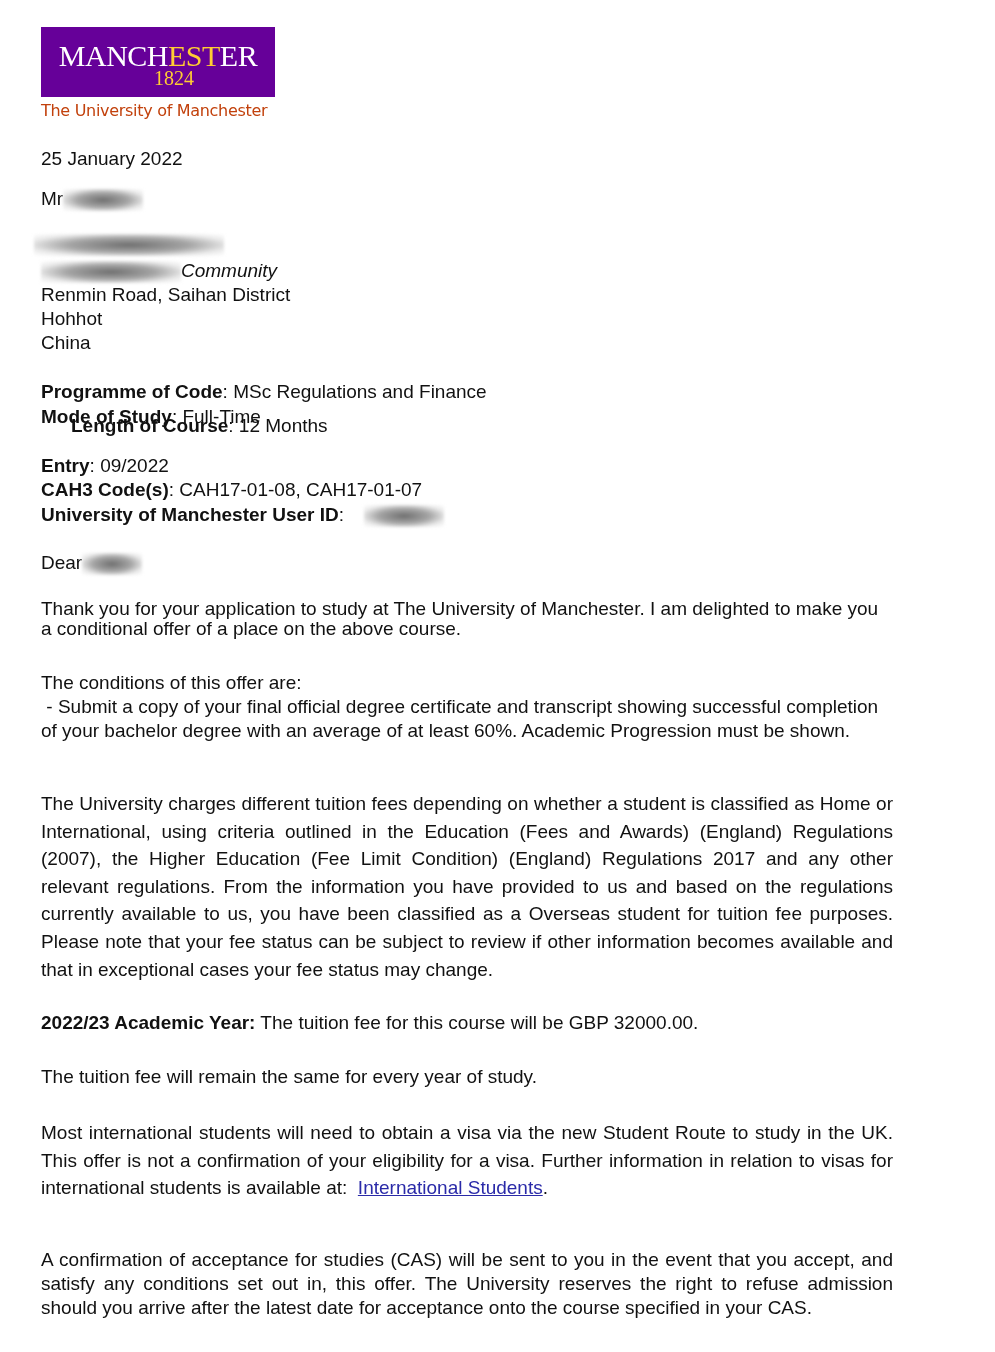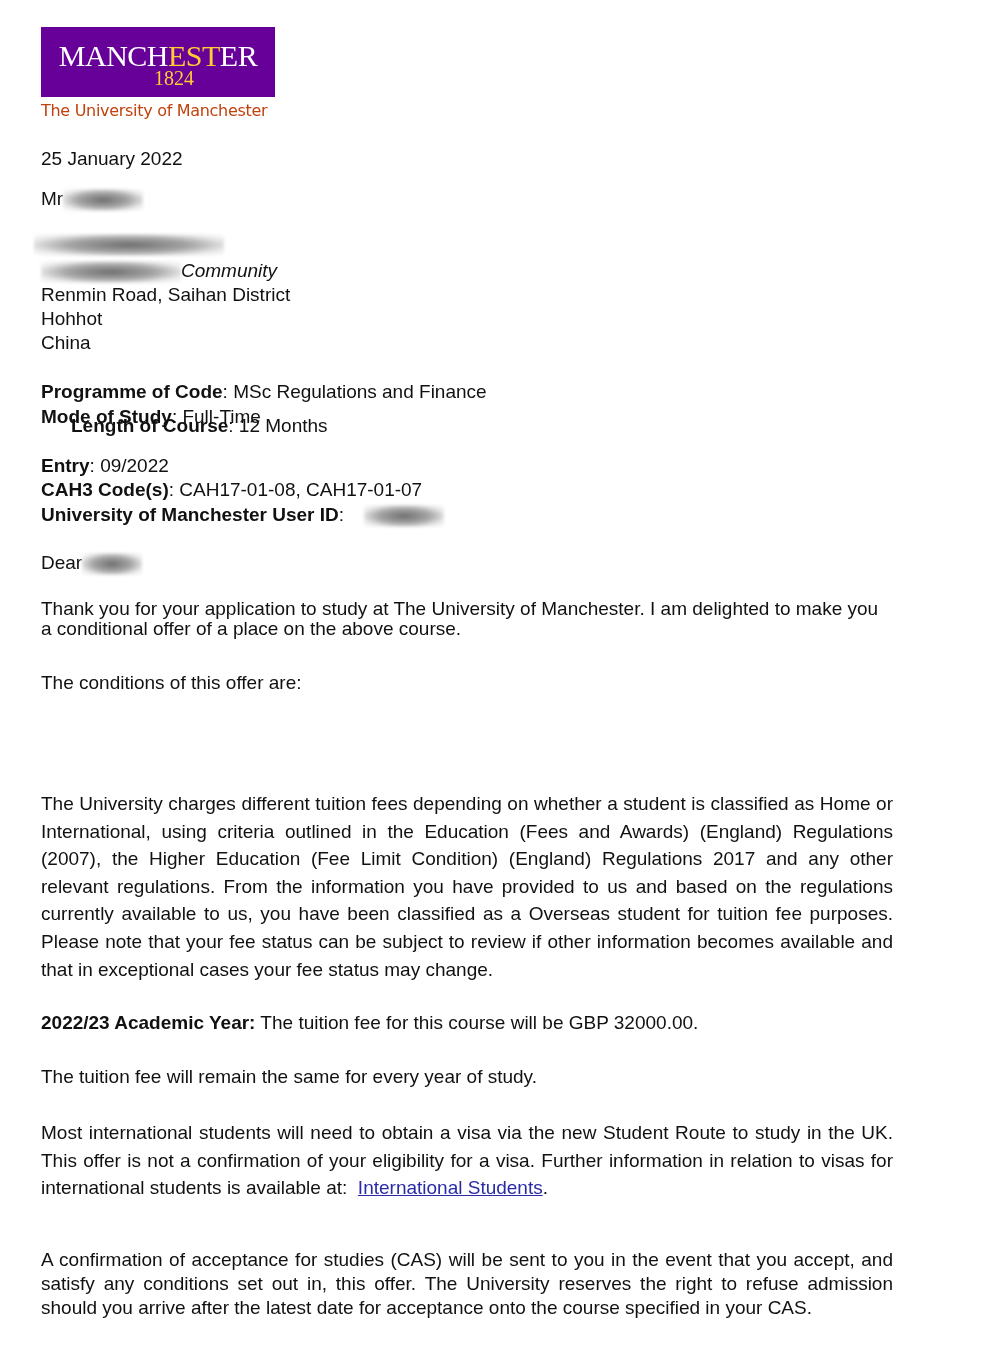--- a/index.html
+++ b/index.html
@@ -45,20 +45,21 @@
 <div class="text" style="top:454px;"><span class="b">Entry</span><span>: 09/2022</span></div>
 <div class="text" style="top:478px;"><span class="b">CAH3 Code(s)</span><span>: CAH17-01-08, CAH17-01-07</span></div>
 <div class="text" style="top:503px;"><span class="b">University of Manchester User ID</span><span>:</span><span class="redact" style="width:80px;height:22px;margin-left:20px;"></span></div>
 
 <div class="text" style="top:551px;"><span>Dear</span><span class="redact" style="width:60px;height:22px;"></span></div>
 
 <div class="para" style="top:599px;line-height:20px;">Thank you for your application to study at The University of Manchester. I am delighted to make you a conditional offer of a place on the above course.</div>
 
 <div class="para" style="top:671px;line-height:24px;">
   <div>The conditions of this offer are:</div>
+  <div style="white-space:pre-wrap;"> - Submit a copy of your final official degree certificate and transcript showing successful completion of your bachelor degree with an average of at least 60%. Academic Progression must be shown.</div>
 </div>
 
 <div class="para just" style="top:790px;line-height:27.6px;">The University charges different tuition fees depending on whether a student is classified as Home or International, using criteria outlined in the Education (Fees and Awards) (England) Regulations (2007), the Higher Education (Fee Limit Condition) (England) Regulations 2017 and any other relevant regulations. From the information you have provided to us and based on the regulations currently available to us, you have been classified as a Overseas student for tuition fee purposes. Please note that your fee status can be subject to review if other information becomes available and that in exceptional cases your fee status may change.</div>
 
 <div class="para" style="top:1011px;line-height:24px;"><span class="b">2022/23 Academic Year:</span><span> The tuition fee for this course will be GBP 32000.00.</span></div>
 
 <div class="para" style="top:1065px;line-height:24px;">The tuition fee will remain the same for every year of study.</div>
 
 <div class="para just" style="top:1119px;line-height:27.6px;"><span style="white-space:pre-wrap;">Most international students will need to obtain a visa via the new Student Route to study in the UK.  This offer is not a confirmation of your eligibility for a visa. Further information in relation to visas for international students is available at:  </span><span class="link">International Students</span><span>.</span></div>
 

